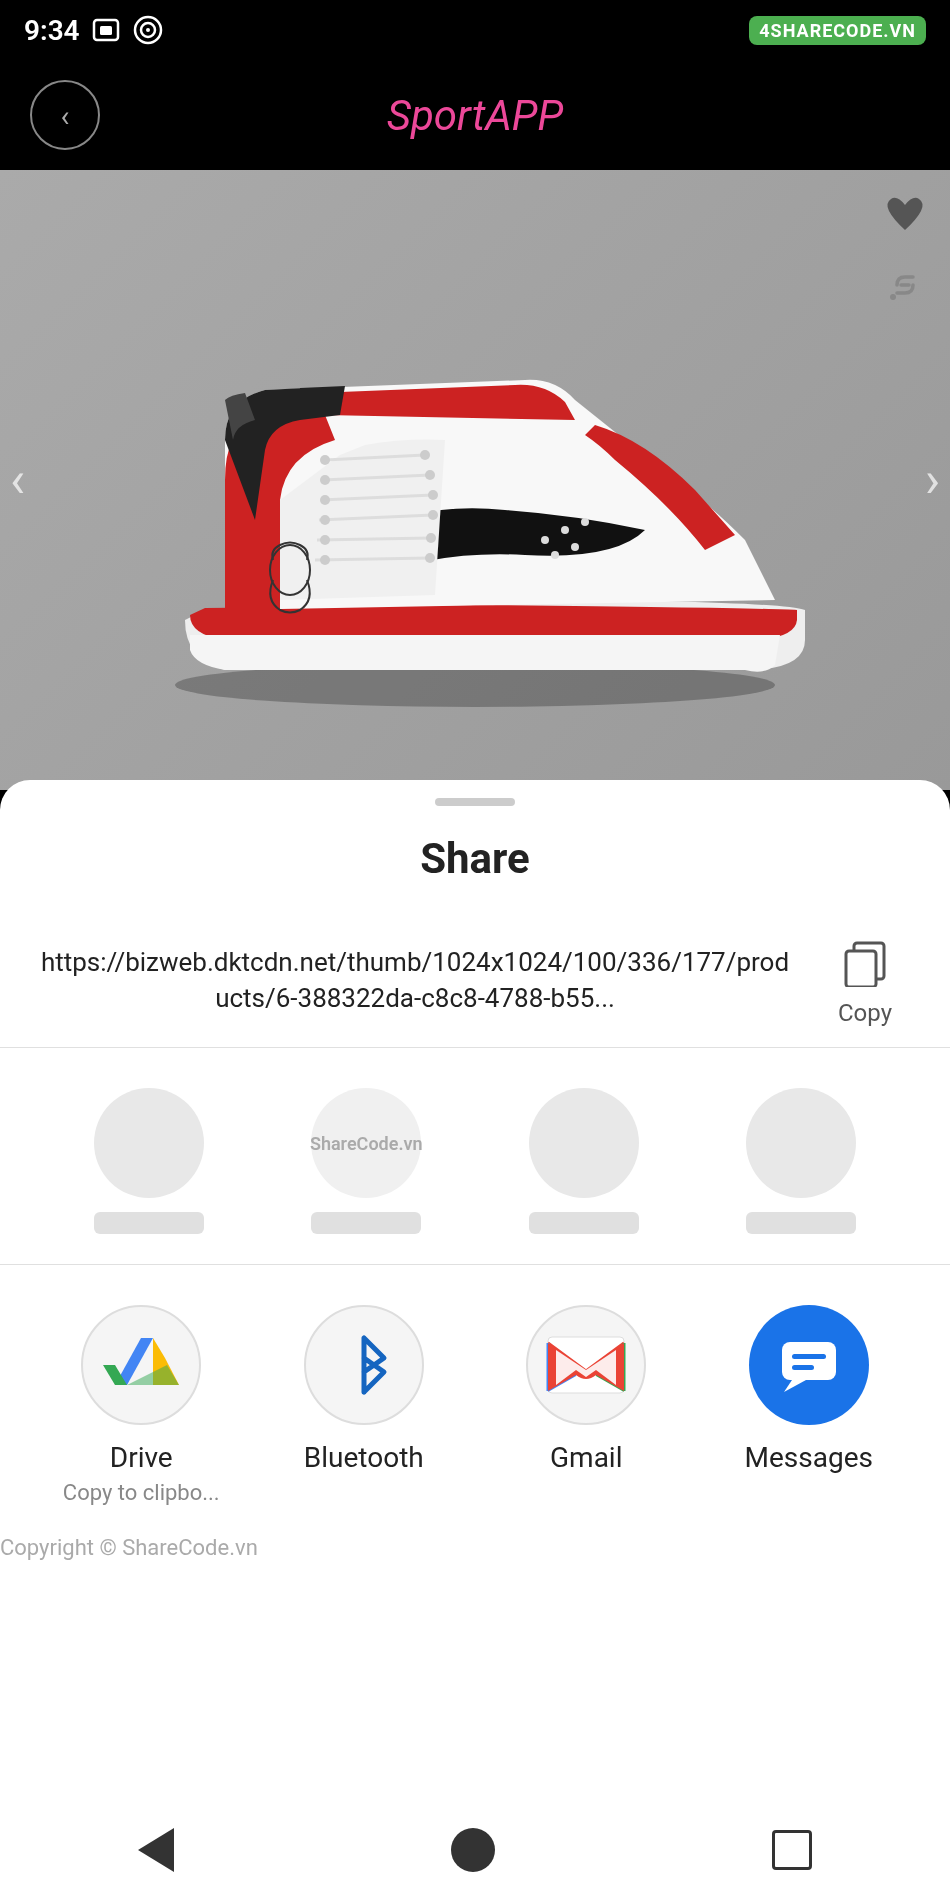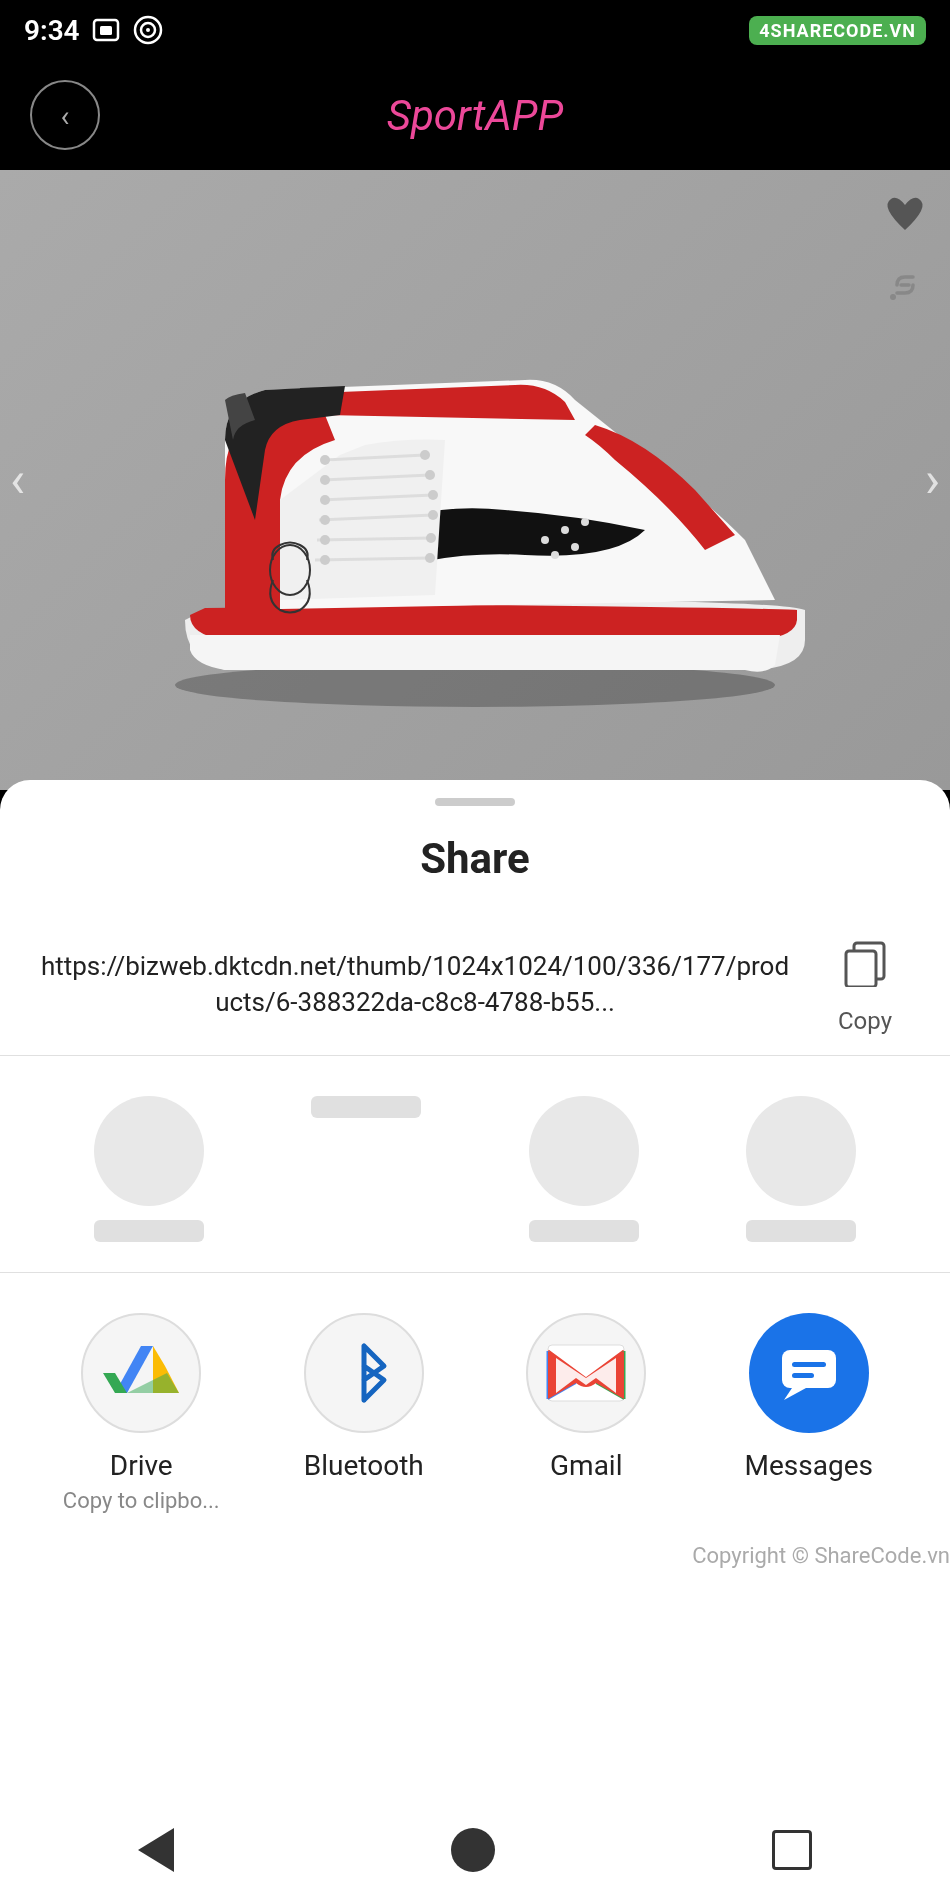--- a/index.html
+++ b/index.html
@@ -178,21 +178,20 @@
       font-size: 26px;
       color: #222;
       line-height: 1.4;
       word-break: break-all;
       text-align: center;
     }
     .copy-btn {
       display: flex;
       flex-direction: column;
       align-items: center;
-      gap: 8px;
       cursor: pointer;
       min-width: 90px;
     }
     .copy-icon {
       font-size: 48px;
       color: #555;
     }
     .copy-label {
       font-size: 24px;
       color: #555;
@@ -300,21 +299,21 @@
       width: 120px; height: 120px;
       border-radius: 50%;
       background: #1A73E8;
       display: flex;
       align-items: center;
       justify-content: center;
     }
 
     
     .copyright {
-      text-align: right;
+      text-align: left;
       font-size: 22px;
       color: #aaa;
       margin-top: 10px;
     }
 
     
     .nav-bar {
       position: absolute;
       bottom: 0; left: 0; right: 0;
       height: 100px;
@@ -472,20 +471,23 @@
       <span class="copy-label">Copy</span>
     </div>
   </div>
 
   <div class="apps-row">
     <div class="app-item">
       <div class="app-icon-circle"></div>
       <div class="app-icon-label"></div>
     </div>
     <div class="app-item">
+      <div class="app-icon-circle sharecode">
+        <span style="font-size:18px; color:#aaa; text-align:center; padding:5px;">ShareCode.vn</span>
+      </div>
       <div class="app-icon-label"></div>
     </div>
     <div class="app-item">
       <div class="app-icon-circle"></div>
       <div class="app-icon-label"></div>
     </div>
     <div class="app-item">
       <div class="app-icon-circle"></div>
       <div class="app-icon-label"></div>
     </div>

